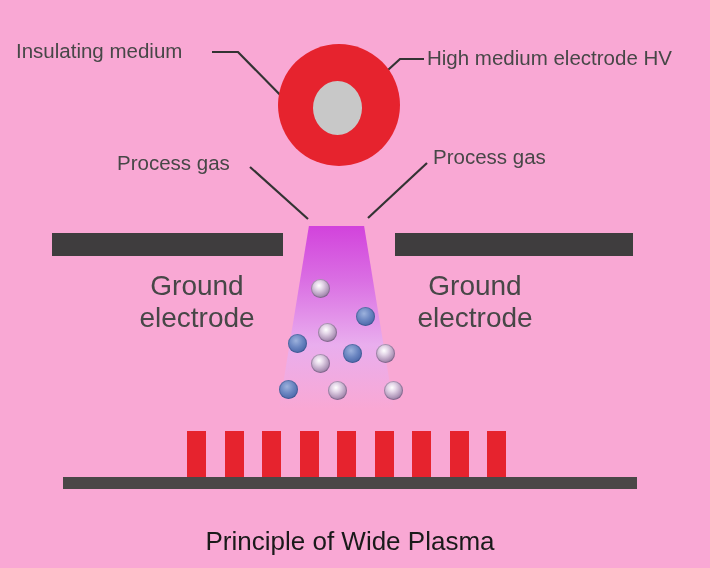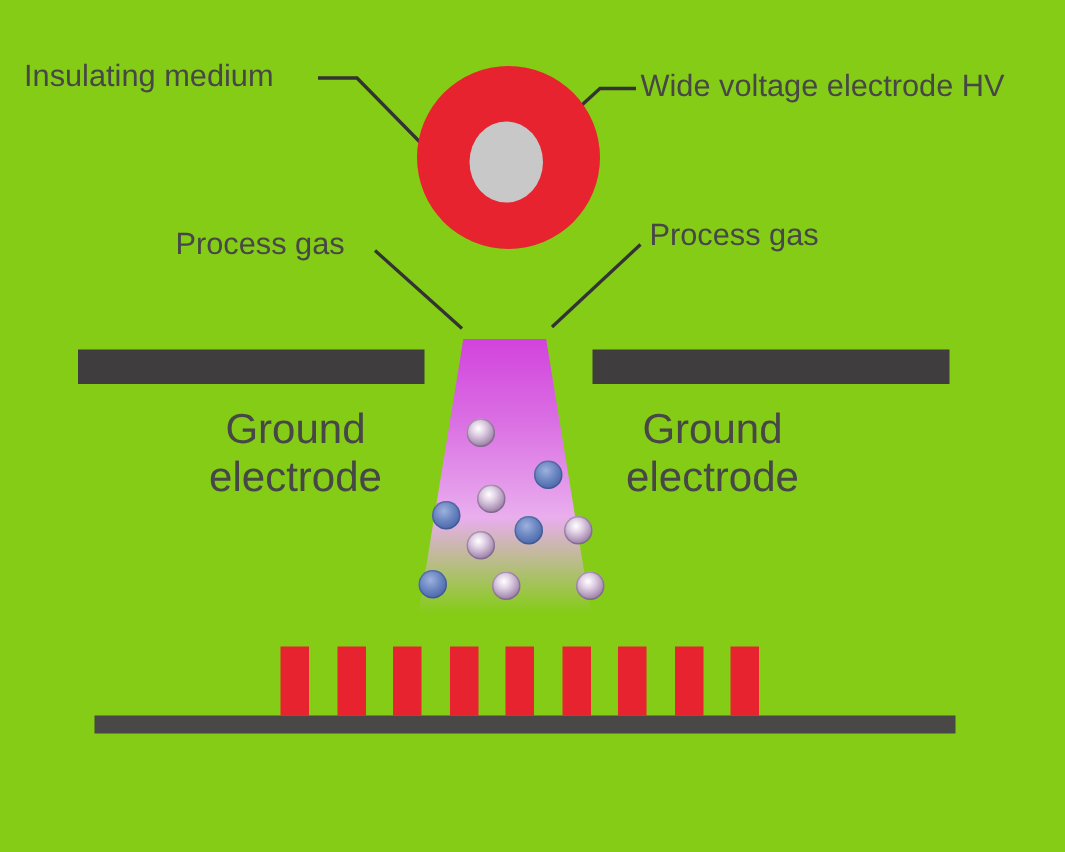--- a/index.html
+++ b/index.html
@@ -1,20 +1,20 @@
 <!DOCTYPE html>
 <html style="--electrode-red: #e6232e; --inner-electrode-gray: #c8c8c8; --ground-electrode-dark: #3f3d3e; --substrate-dark: #4a4747; --plasma-top: #d243dc; --plasma-bottom: #f7e7f9; --particle-blue: #4a67a9; --particle-purple: #836a90; --label-text: #474747; --title-text: #1a1a1a; --leader-line: #333333;"><head>
 <meta charset="utf-8">
 <style>
   html, body { margin: 0; padding: 0; background: #ffffff; }
   .canvas {
     position: relative;
     width: 710px;
     height: 568px;
-    background: #84cc16;
+    background: #f9a8d4;
     overflow: hidden;
     font-family: "Liberation Sans", sans-serif;
   }
   .leaders {
     position: absolute;
     left: 0; top: 0;
     width: 710px; height: 568px;
     pointer-events: none;
   }
   .leaders polyline {
@@ -124,21 +124,21 @@
     <polyline points="212,52 238,52 292,107"></polyline>
     <polyline points="424,59 400,59 342,112"></polyline>
     <polyline points="250,167 308,219"></polyline>
     <polyline points="427,163 368,218"></polyline>
   </svg>
 
   <div class="outer-circle"></div>
   <div class="inner-circle"></div>
 
   <div class="label lbl-insulating">Insulating medium</div>
-  <div class="label lbl-hv">Wide voltage electrode HV</div>
+  <div class="label lbl-hv">High medium electrode HV</div>
   <div class="label lbl-pg-left">Process gas</div>
   <div class="label lbl-pg-right">Process gas</div>
 
   <div class="electrode left"></div>
   <div class="electrode right"></div>
 
   <div class="label ground-label lbl-ge-left">Ground electrode</div>
   <div class="label ground-label lbl-ge-right">Ground electrode</div>
 
   <div class="plume"></div>
@@ -163,14 +163,15 @@
       <div class="bar"></div>
       <div class="bar"></div>
       <div class="bar"></div>
       <div class="bar"></div>
       <div class="bar"></div>
       <div class="bar"></div>
     </div>
 
   <div class="substrate"></div>
 
+  <div class="title">Principle of Wide Plasma</div>
 
 </div>
 
 </body></html>

